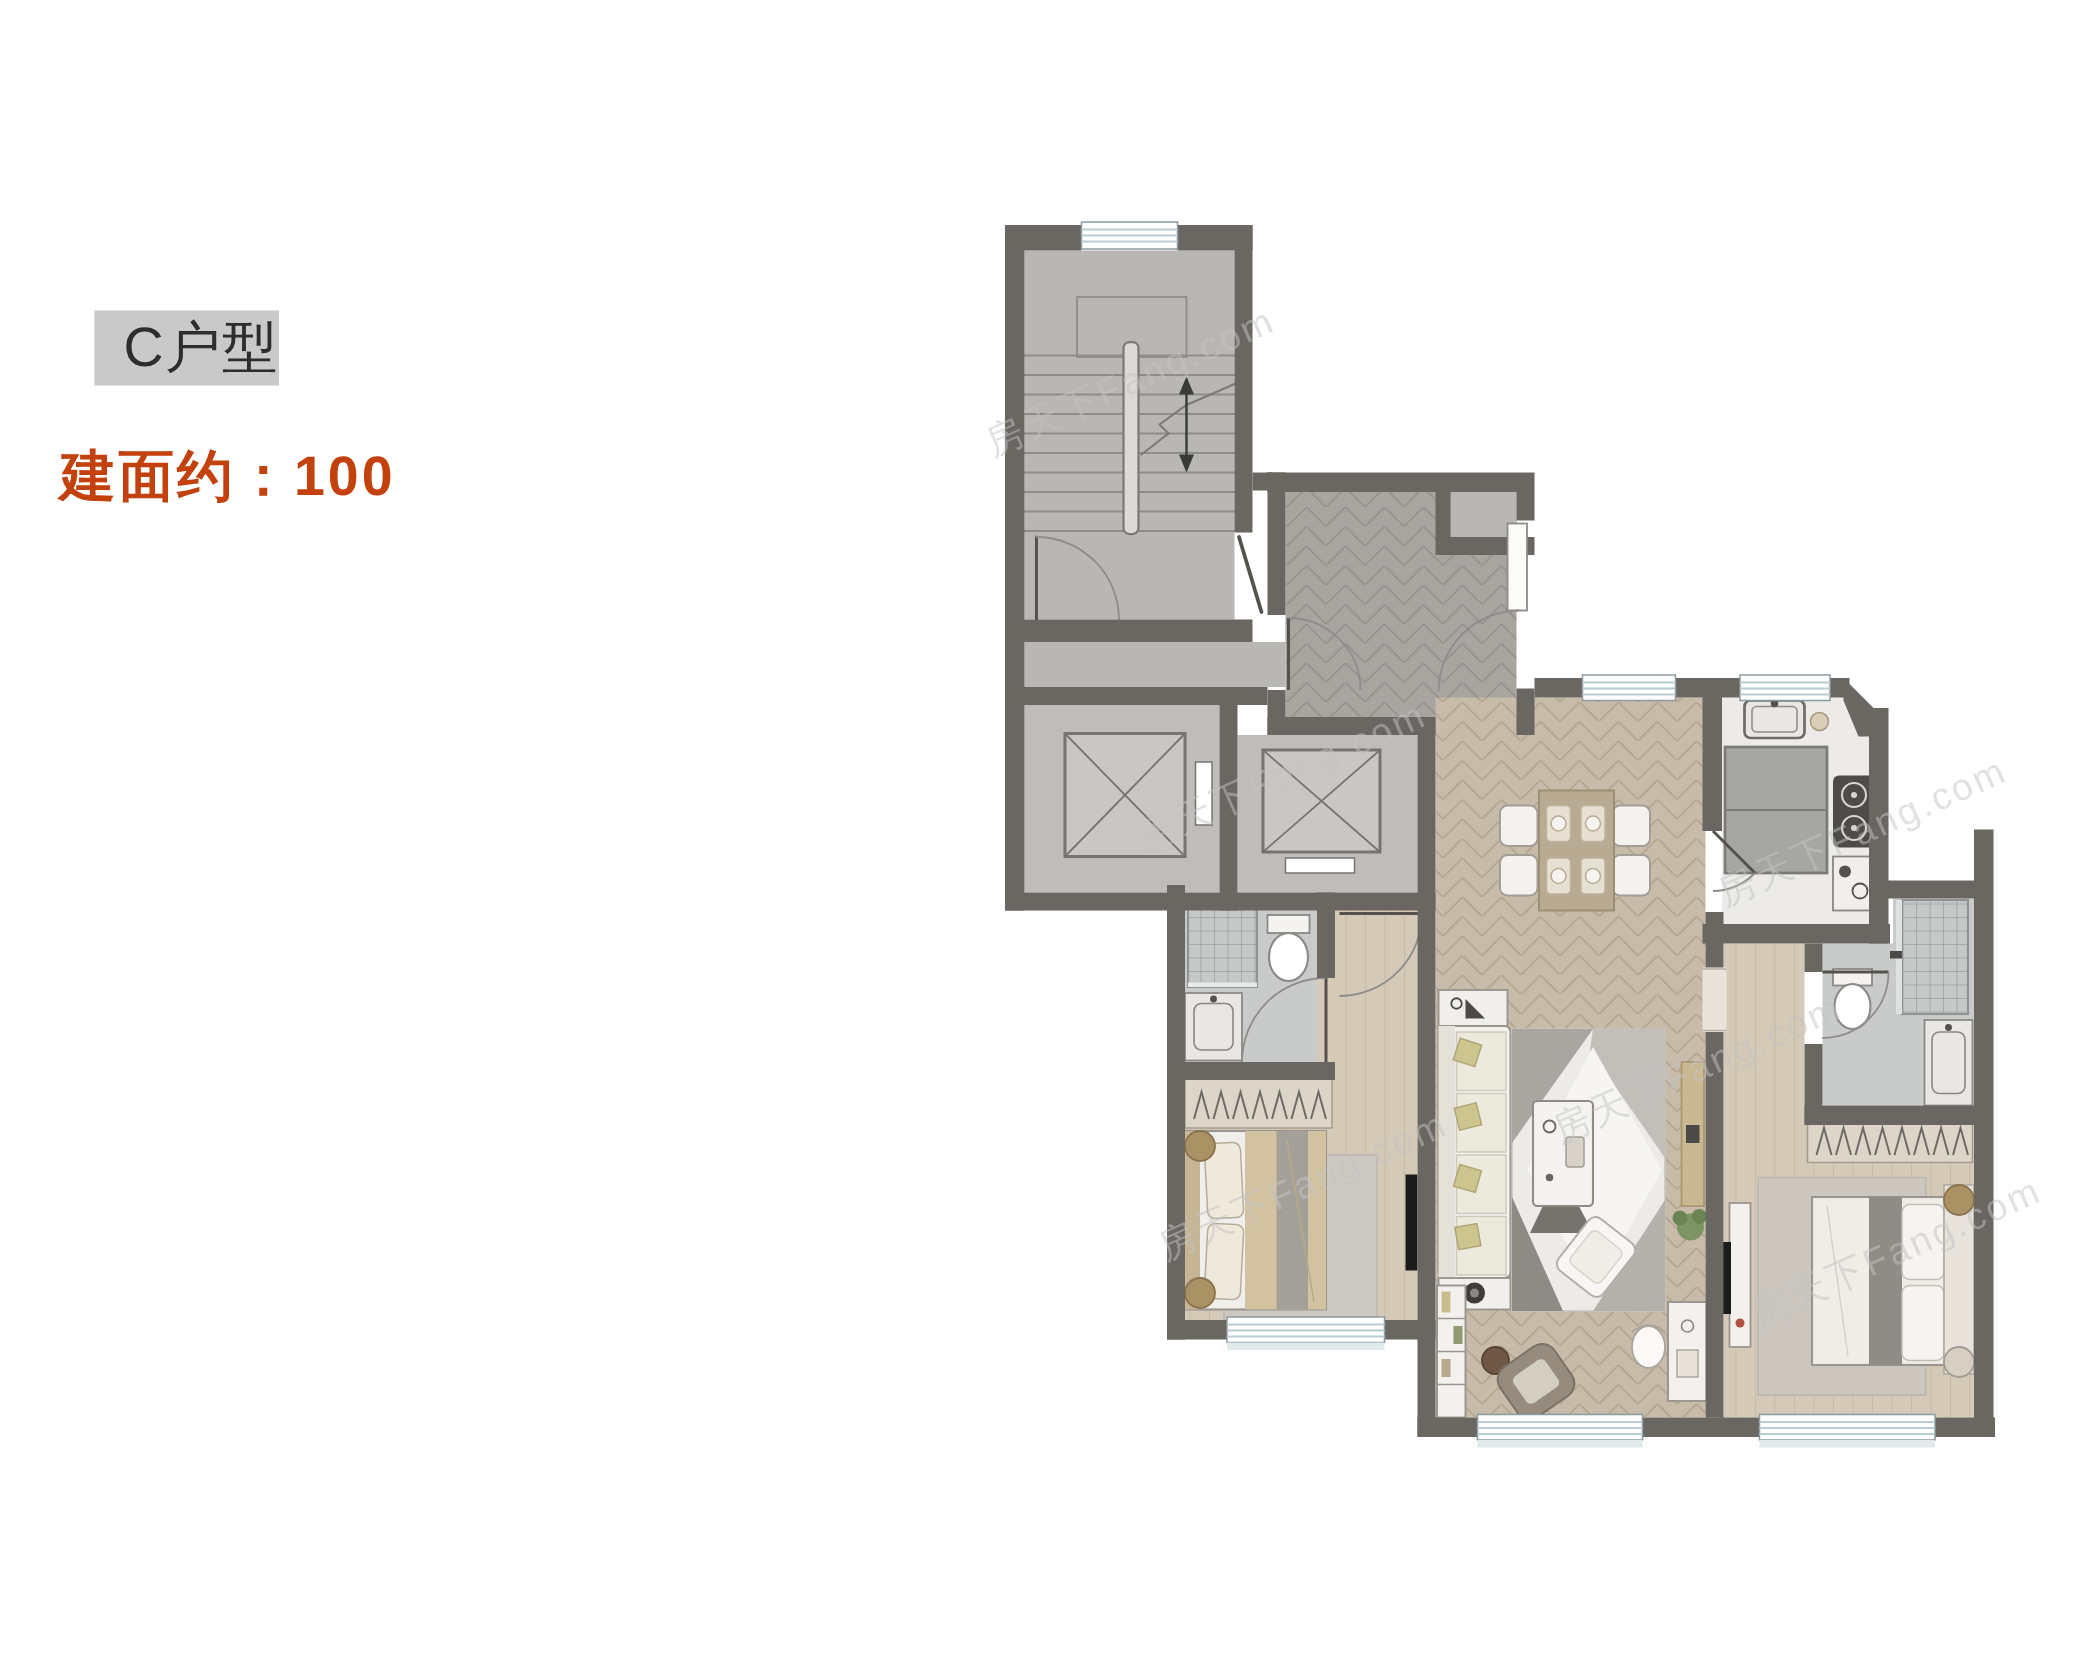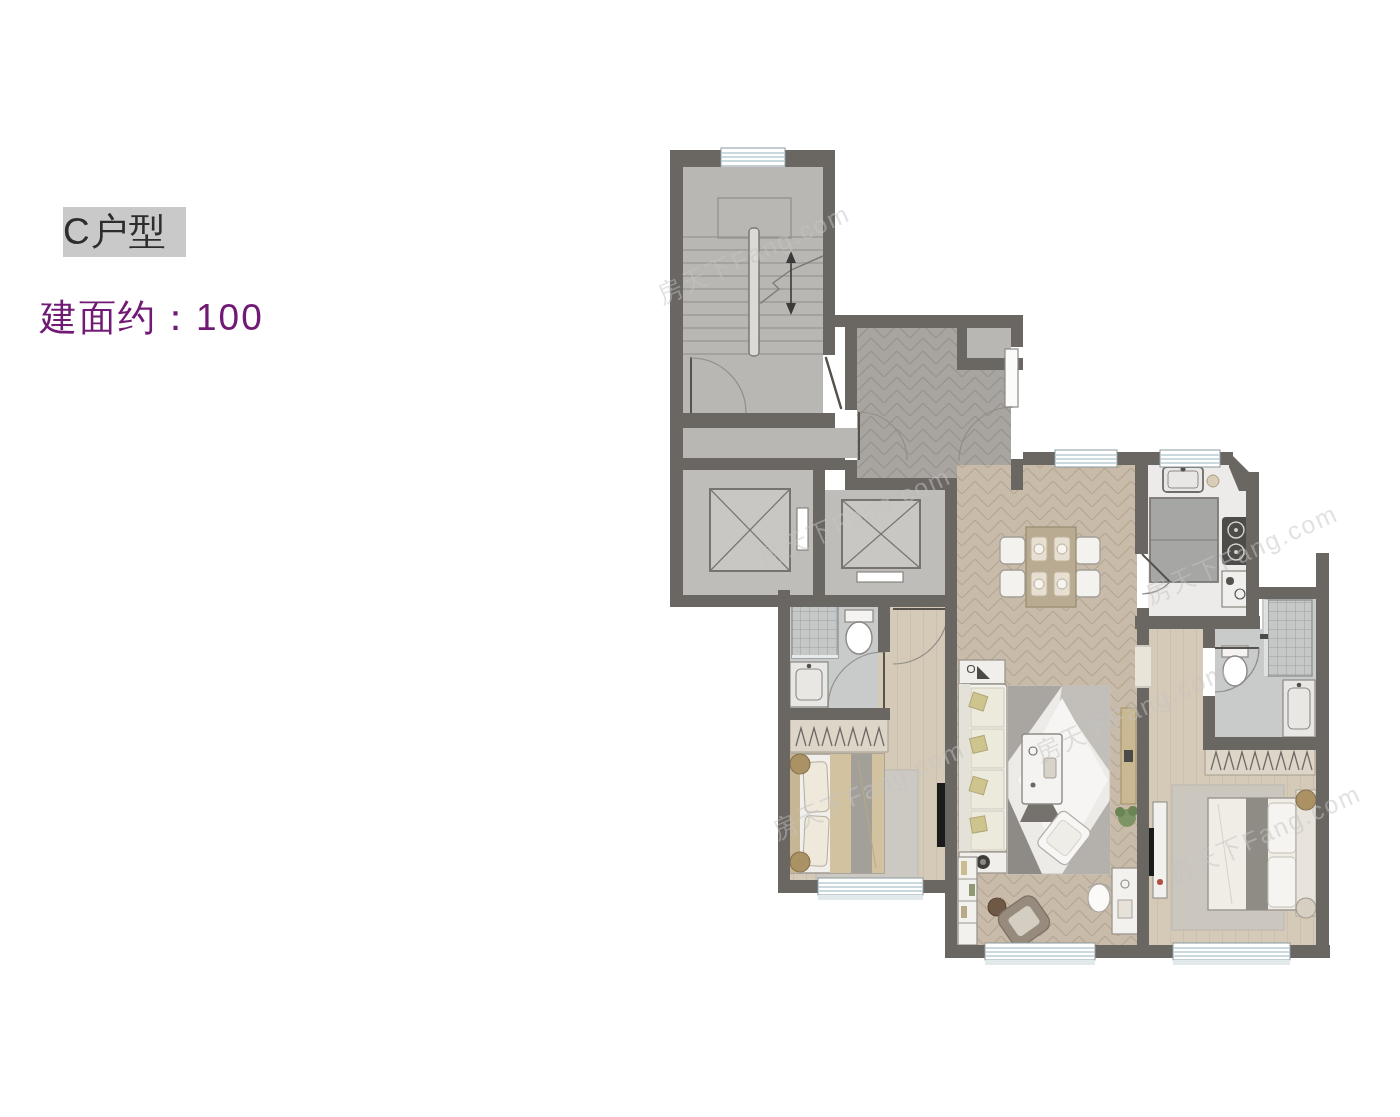--- a/index.html
+++ b/index.html
@@ -1,20 +1,20 @@
 <!DOCTYPE html>
 <html><head>
 <meta charset="utf-8">
 <style>
   html,body{margin:0;padding:0;background:#ffffff;}
   .page{position:relative;width:1400px;height:1117px;background:#ffffff;overflow:hidden;
         font-family:"Liberation Sans", sans-serif;}
   .badge{position:absolute;left:63px;top:207px;width:123px;height:50px;background:#c9c9c9;
-         color:#2d2d2d;font-size:37px;line-height:50px;text-align:left;letter-spacing:1px;}
-  .area-label{position:absolute;left:40px;top:293px;color:#701a75;font-size:37px;letter-spacing:2px;}
+         color:#2d2d2d;font-size:37px;line-height:50px;text-align:right;letter-spacing:1px;}
+  .area-label{position:absolute;left:40px;top:293px;color:#c2410c;font-size:37px;letter-spacing:2px;font-weight:bold;}
   svg text.wm{font-size:25px;fill:#c4c4c4;opacity:0.5;letter-spacing:2px;}
 </style>
 </head>
 <body>
 
 <div class="page">
 
   <div class="badge">C户型</div>
   <div class="area-label">建面约：100</div>
 

